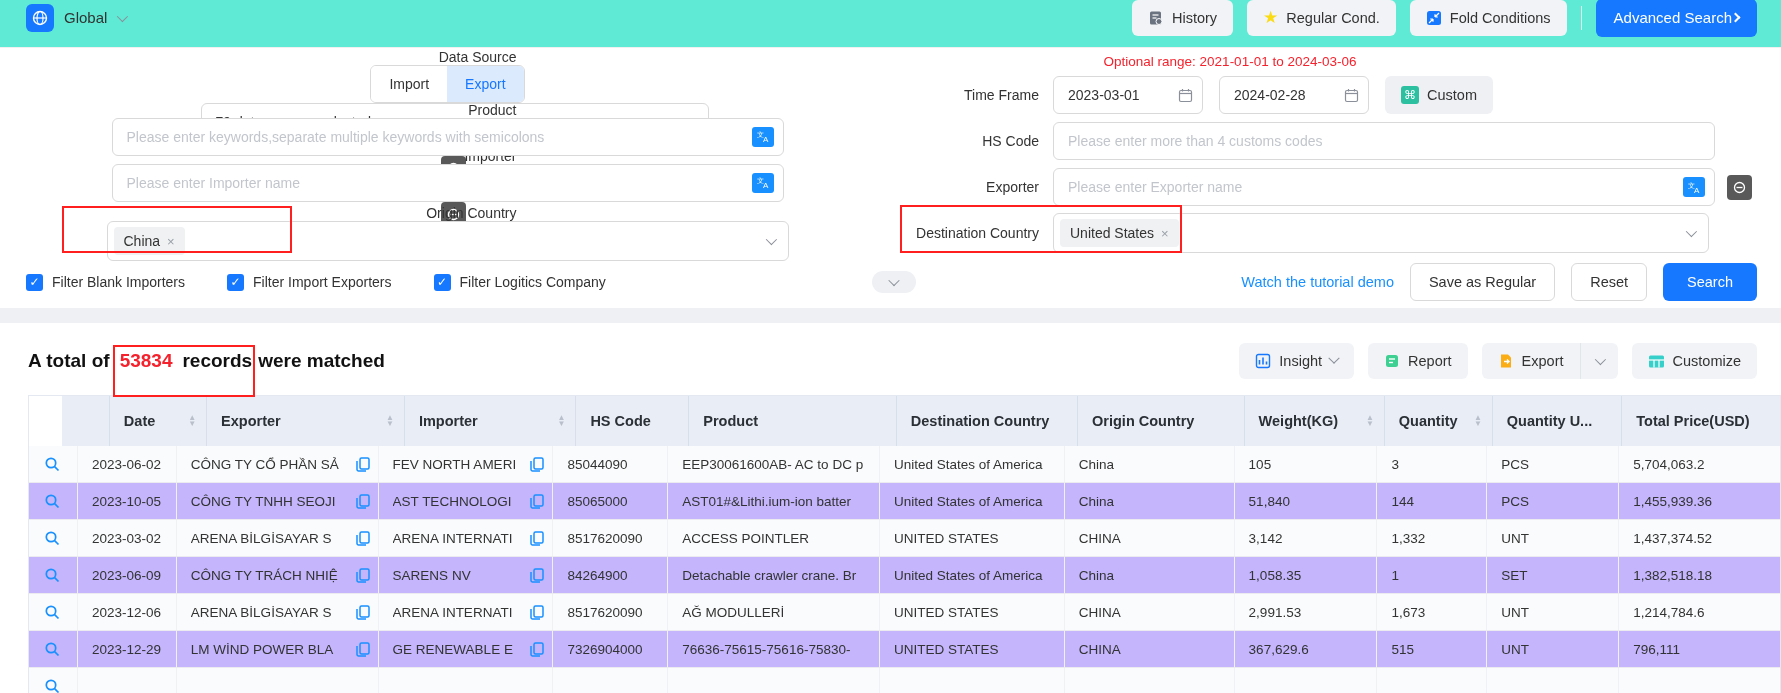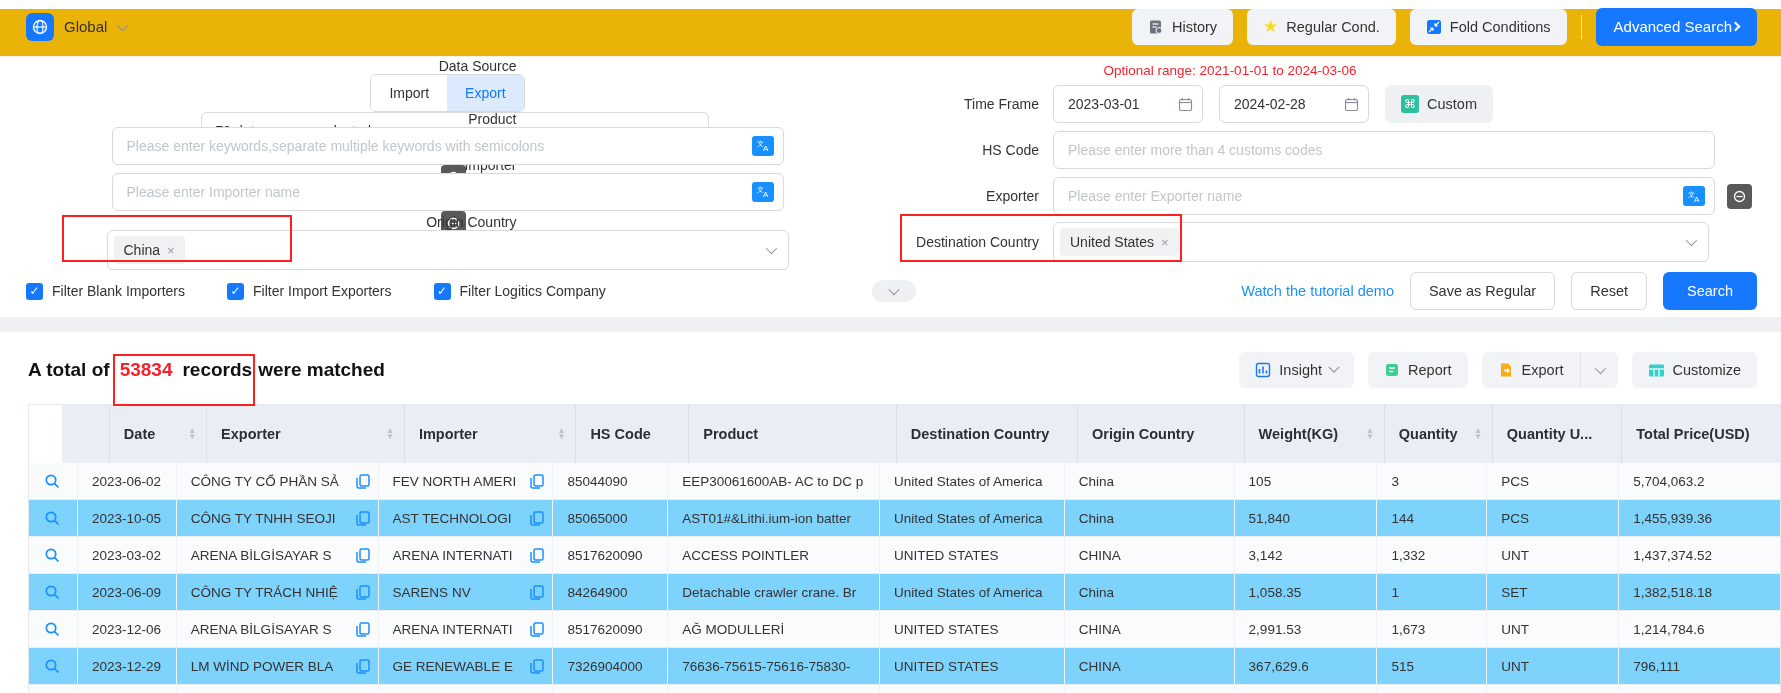--- a/index.html
+++ b/index.html
@@ -2,21 +2,21 @@
 <html><head>
 <meta charset="utf-8">
 <style>
   * { margin:0; padding:0; box-sizing:border-box; }
   html,body { width:1781px; height:693px; overflow:hidden; background:#fff;
     font-family:"Liberation Sans","DejaVu Sans",sans-serif; color:#333; font-size:14px; }
   .page { position:relative; width:1781px; height:693px; }
 
   
   .topbar { height:48px; display:flex; align-items:center; justify-content:space-between;
-    padding:0 24px 12px 26px; border-bottom:1px solid #f0f0f0; background:#eab308;margin-top:9px; }
+    padding:0 24px 12px 26px; border-bottom:1px solid #f0f0f0; background:#5eead4; }
   .tb-left { display:flex; align-items:center; gap:10px; cursor:pointer; }
   .app-ico { width:28px; height:28px; border-radius:6px; background:#1677ff; display:flex;
     align-items:center; justify-content:center; }
   .tb-title { font-size:15px; color:#333; }
   .chev { display:inline-block; width:8px; height:8px; border-right:1.6px solid #8a8f99;
     border-bottom:1.6px solid #8a8f99; transform:rotate(45deg) translateY(-2px); }
   .tb-right { display:flex; align-items:center; gap:14px; }
   .gbtn { display:flex; align-items:center; gap:8px; background:#f1f3f6; border:none;
     border-radius:6px; height:36px; padding:0 16px; font-size:14.5px; color:#333; cursor:pointer;
     font-family:inherit; }
@@ -95,28 +95,28 @@
   .total-num { color:#f5222d; margin:0 4px; }
   .res-actions { display:flex; align-items:center; gap:14px; }
   .split { display:flex; }
   .split .gbtn { border-radius:6px 0 0 6px; }
   .split .gbtn-arrow { background:#f1f3f6; border:none; border-left:1px solid #e2e5ea;
     border-radius:0 6px 6px 0; width:38px; display:flex; align-items:center; justify-content:center;
     cursor:pointer; }
 
   
   .table { margin-top:12px; border:1px solid #e4e8f0; border-bottom:none; width:1753px; }
-  .thead { display:flex; background:#e9edf5; height:58px;margin-left:33px; }
+  .thead { display:flex; background:#e9edf5; height:50px;margin-left:33px; }
   .th { display:flex; align-items:center; padding:0 10px 0 14px; font-weight:bold;
     font-size:14.5px; color:#2b2f36; border-right:1px solid #d8deea; white-space:nowrap;
     overflow:hidden; }
   .th:last-child { border-right:none; }
   .sort { display:flex; flex-direction:column; margin-left:auto; line-height:6px;
     font-size:8px; color:#b9c0cc; cursor:pointer; padding-left:8px; }
-  .tr { display:flex; height:37px; border-bottom:1px solid #ececf0; background:#7dd3fc; }
+  .tr { display:flex; height:37px; border-bottom:1px solid #ececf0; background:#c4b5fd; }
   .tr:nth-child(even) { background:#fafbfc; }
   .td { display:flex; align-items:center; padding:0 8px 0 14px; font-size:13.5px; color:#333;
     border-right:1px solid #f0f1f4; white-space:nowrap; overflow:hidden; }
   .td:last-child { border-right:none; }
   .td .celltext { flex:1; overflow:hidden; white-space:nowrap; }
   .c0 { width:49px; justify-content:center; padding:0; }
   .c1 { width:99px; }  .c2 { width:202px; } .c3 { width:175px; } .c4 { width:115px; }
   .c5 { width:212px; } .c6 { width:185px; } .c7 { width:170px; } .c8 { width:143px; }
   .c9 { width:110px; } .c10 { width:132px; } .c11 { width:161px; }
   .mag { cursor:pointer; display:flex; }

